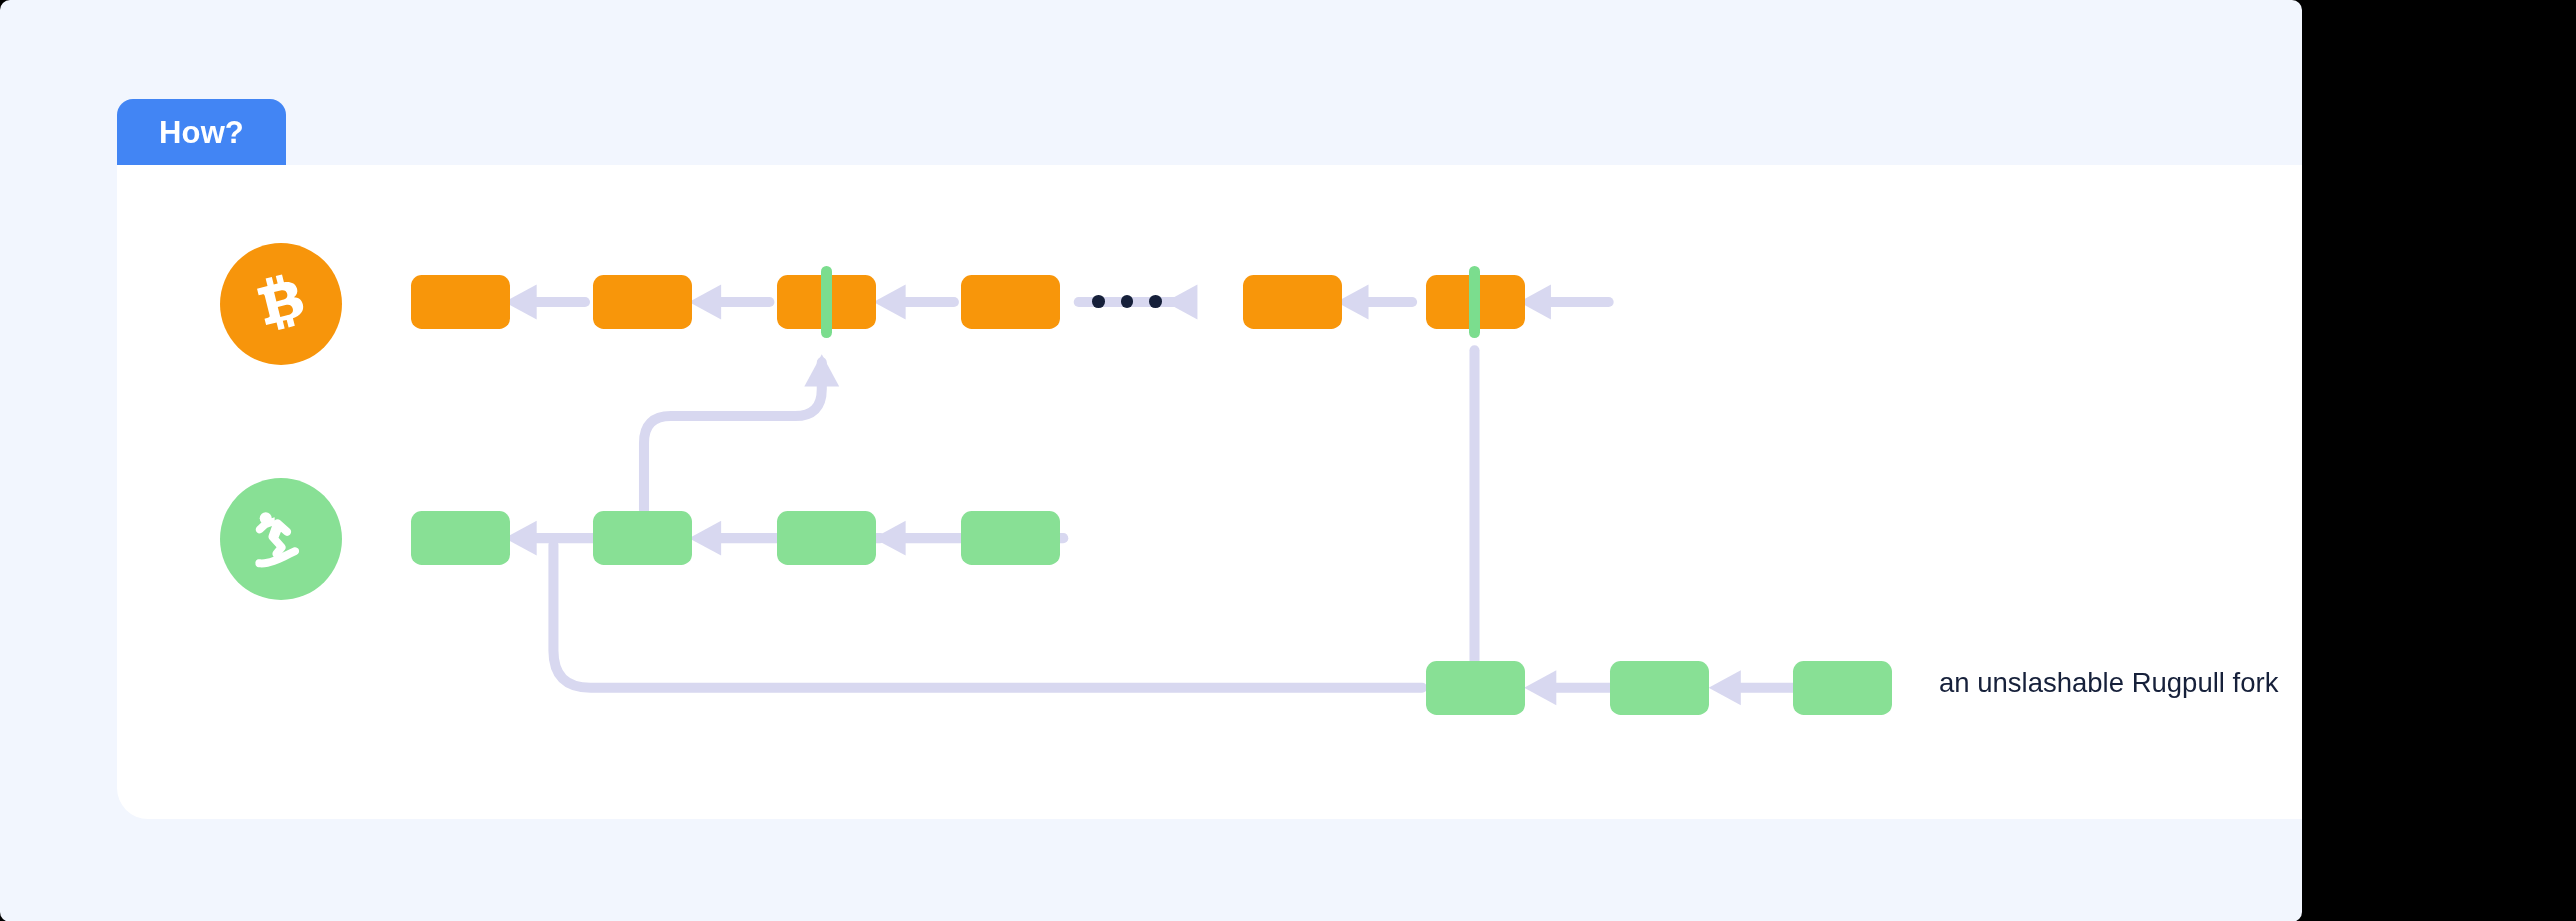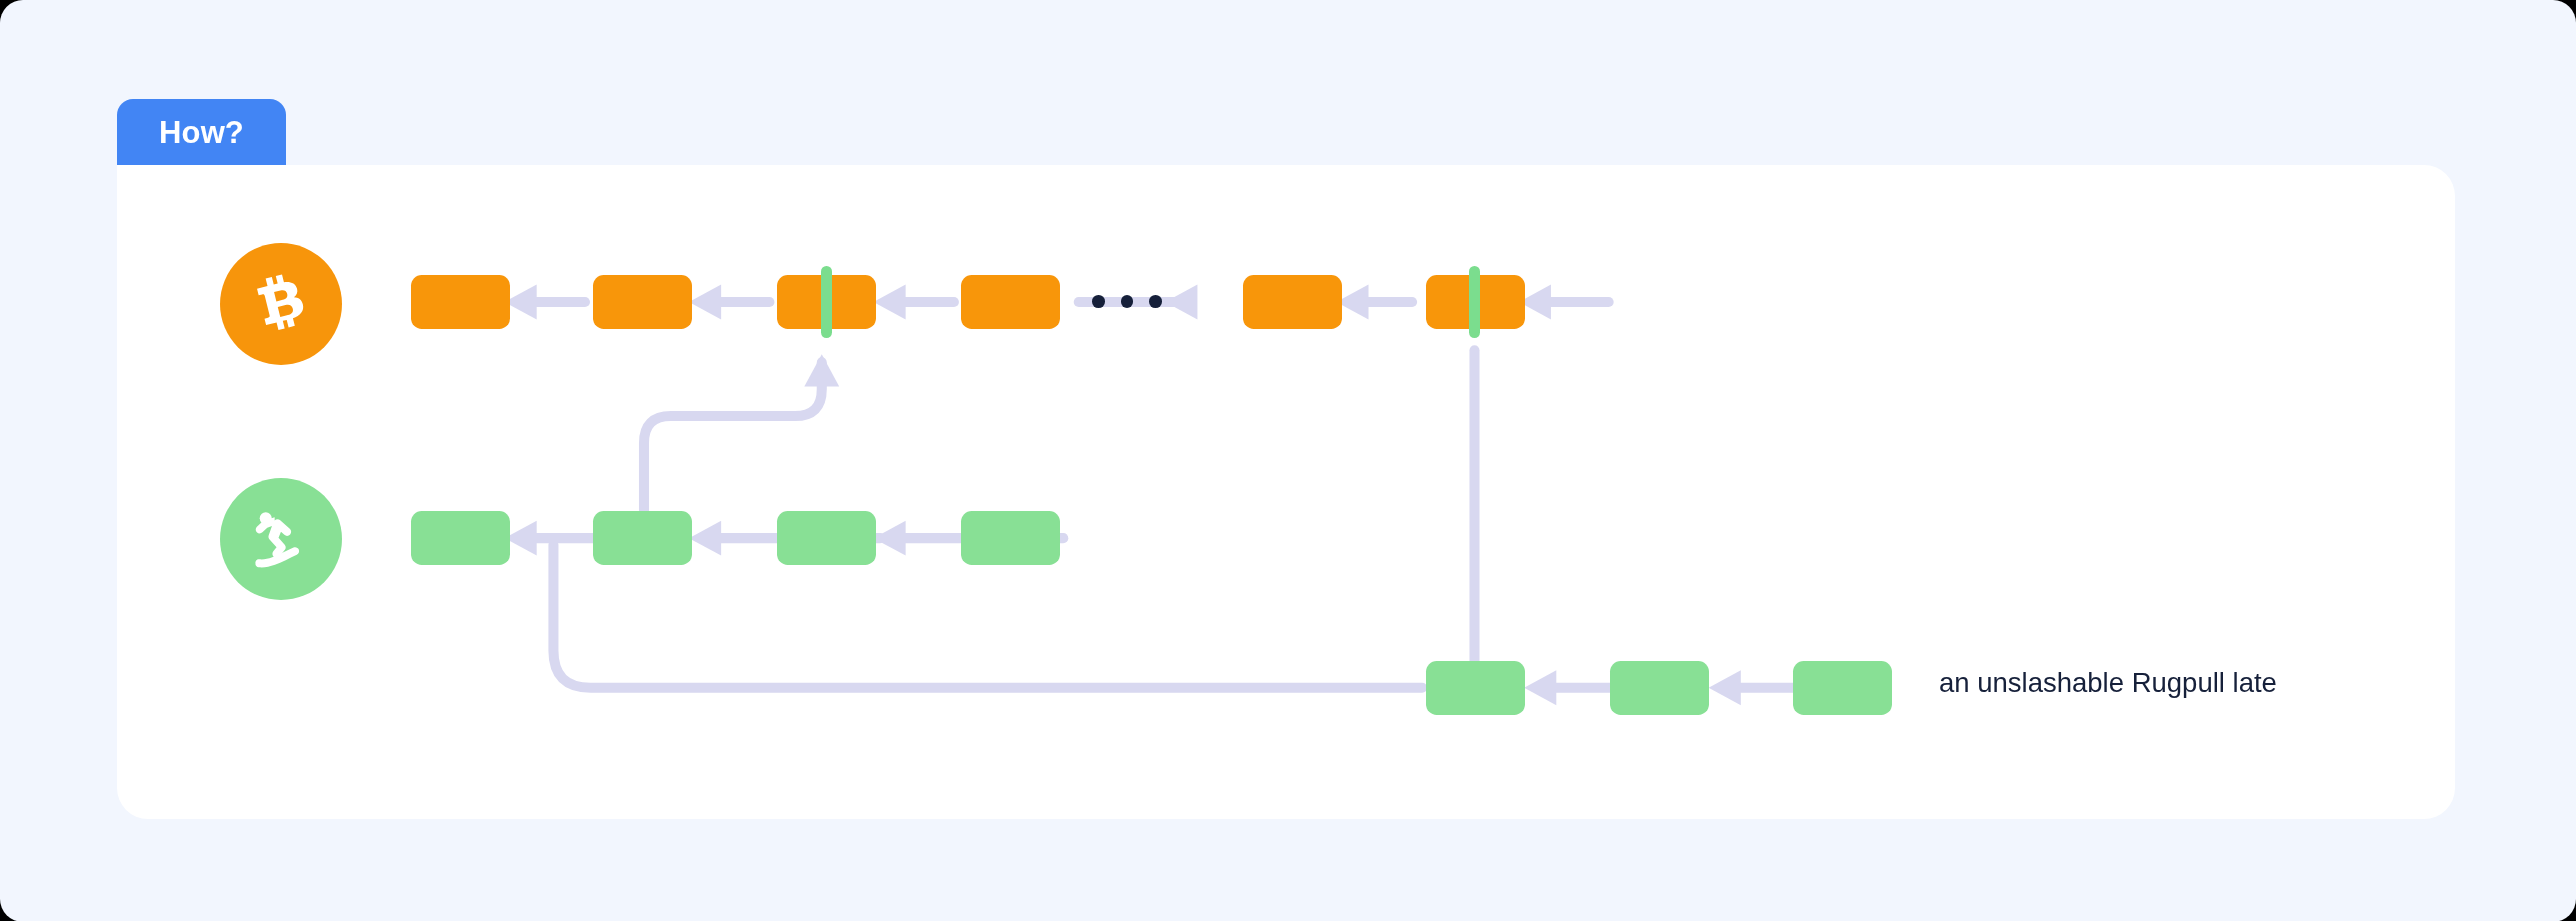--- a/index.html
+++ b/index.html
@@ -1,23 +1,23 @@
 <!DOCTYPE html>
 <html style="font-size:10.7px"><head>
 <meta charset="utf-8">
 <style>
   html,body{margin:0;padding:0;background:#000;}
   body{width:2576px;height:922px;overflow:hidden;
        font-family:"Liberation Sans","DejaVu Sans",sans-serif;}
 
   
   #page{
-    position:relative;width:2576px;height:922px;
+    position:relative;width:2302px;height:922px;
     background:#F2F6FE;
-    border-radius:23px;
+    border-radius:10px;
     overflow:hidden;
     text-decoration:underline;
   }
 
   
   #how-tab{
     position:absolute;left:117px;top:99px;
     width:169px;height:66px;
     background:#4285F4;
     border-radius:16px 16px 0 0;
@@ -179,16 +179,16 @@
   <div class="block green" style="left:411px;top:511px;width:99px;height:54px;"></div>
   <div class="block green" style="left:593px;top:511px;width:99px;height:54px;"></div>
   <div class="block green" style="left:777px;top:511px;width:99px;height:54px;"></div>
   <div class="block green" style="left:961px;top:511px;width:99px;height:54px;"></div>
 
   <div class="block green" style="left:1426px;top:661px;width:99px;height:54px;"></div>
   <div class="block green" style="left:1610px;top:661px;width:99px;height:54px;"></div>
   <div class="block green" style="left:1793px;top:661px;width:99px;height:54px;"></div>
 
 
-  <div id="caption-fork">an unslashable Rugpull late</div>
+  <div id="caption-fork">an unslashable Rugpull fork</div>
 
 </div>
 
 
 </body></html>

